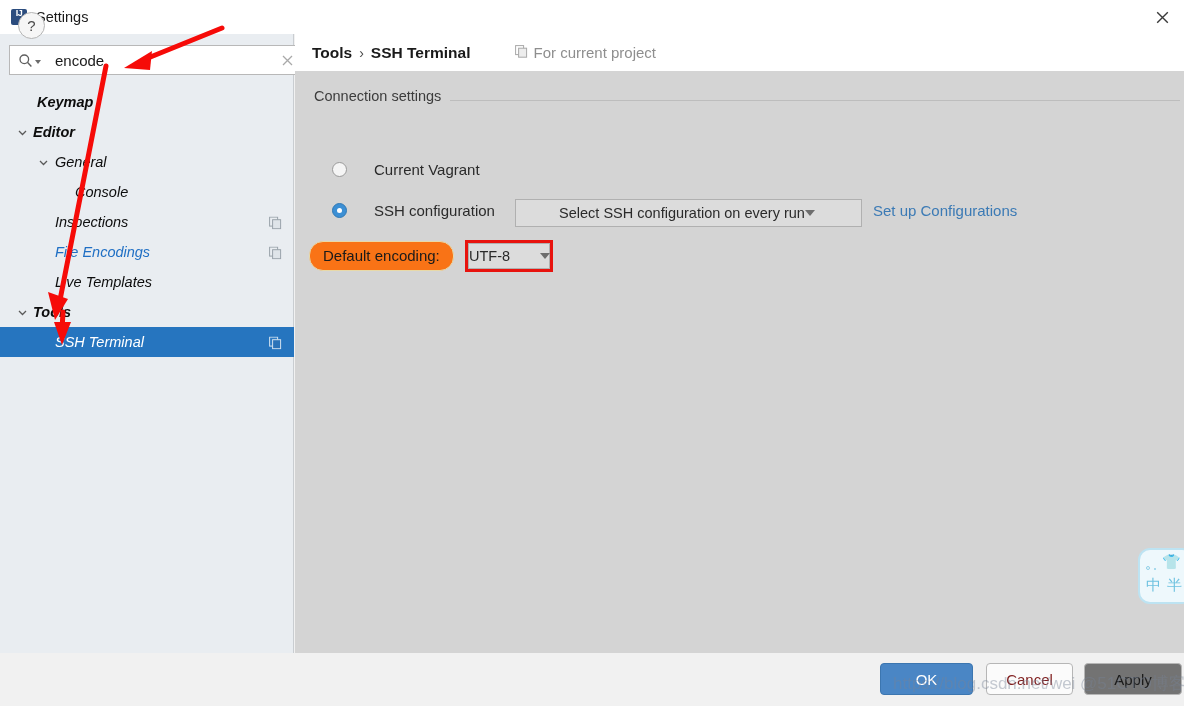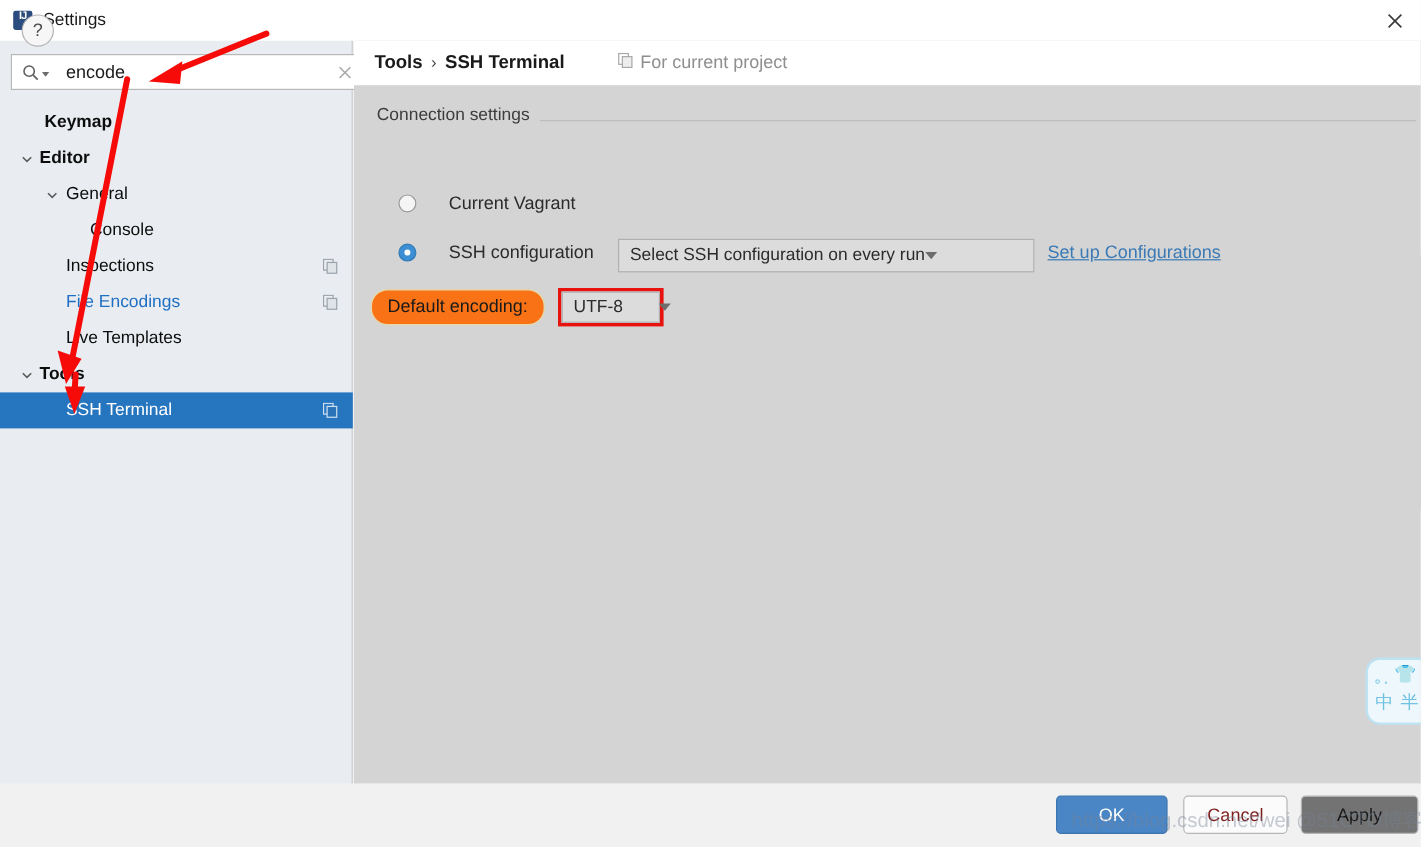--- a/index.html
+++ b/index.html
@@ -78,20 +78,21 @@
   .search-clear {
     width: 26px; height: 26px; margin-right: 4px;
     display: flex; align-items: center; justify-content: center;
     cursor: pointer;
   }
 
   .tree { position: absolute; left: 0; top: 53px; width: 294px; }
   .row {
     position: relative; height: 30px; display: flex; align-items: center;
     cursor: pointer;
+    font-style: italic;
   }
   .row.selected { background: #2675bf; }
   .row .twisty {
     position: absolute; width: 14px; height: 14px;
     display: flex; align-items: center; justify-content: center;
   }
   .row .lbl {
     font-size: 14.5px; color: #0d0d0d; white-space: nowrap;
   }
   .row.bold .lbl { font-weight: bold; }
@@ -150,36 +151,36 @@
   .radio.on::after {
     content: ""; position: absolute; left: 4px; top: 4px;
     width: 5px; height: 5px; border-radius: 50%; background: #ffffff;
   }
   .radio-lbl { font-size: 15px; color: #2b2b2b; white-space: nowrap; }
 
   .combo {
     background: #dcdcdc;
     border: 1px solid #b0b0b0;
     height: 28px;
-    display: flex; align-items: center; justify-content: flex-start;
+    display: flex; align-items: center; justify-content: center;
     cursor: pointer;
   }
   .combo .val {
     font-size: 14.5px; color: #2b2b2b; padding-left: 9px; white-space: nowrap;
   }
   .combo .arrow {
     width: 0; height: 0; margin-right: 12px;
     border-left: 5px solid transparent;
     border-right: 5px solid transparent;
     border-top: 6px solid #6d6d6d;
   }
 
   .setup-link {
     position: absolute; left: 578px; top: 168px;
-    font-size: 15px; color: #3b7ab5; cursor: pointer; white-space: nowrap; text-decoration: underline;
+    font-size: 15px; color: #3b7ab5; cursor: pointer; white-space: nowrap;
   }
 
   
   .enc-label {
     position: absolute; left: 14px; top: 207px;
     padding: 5px 13px 6px 13px;
     background: #f97316;
     border: 1px solid #e8d9a8;
     border-radius: 14px;
     font-size: 15px; color: #1a1a1a; white-space: nowrap;

